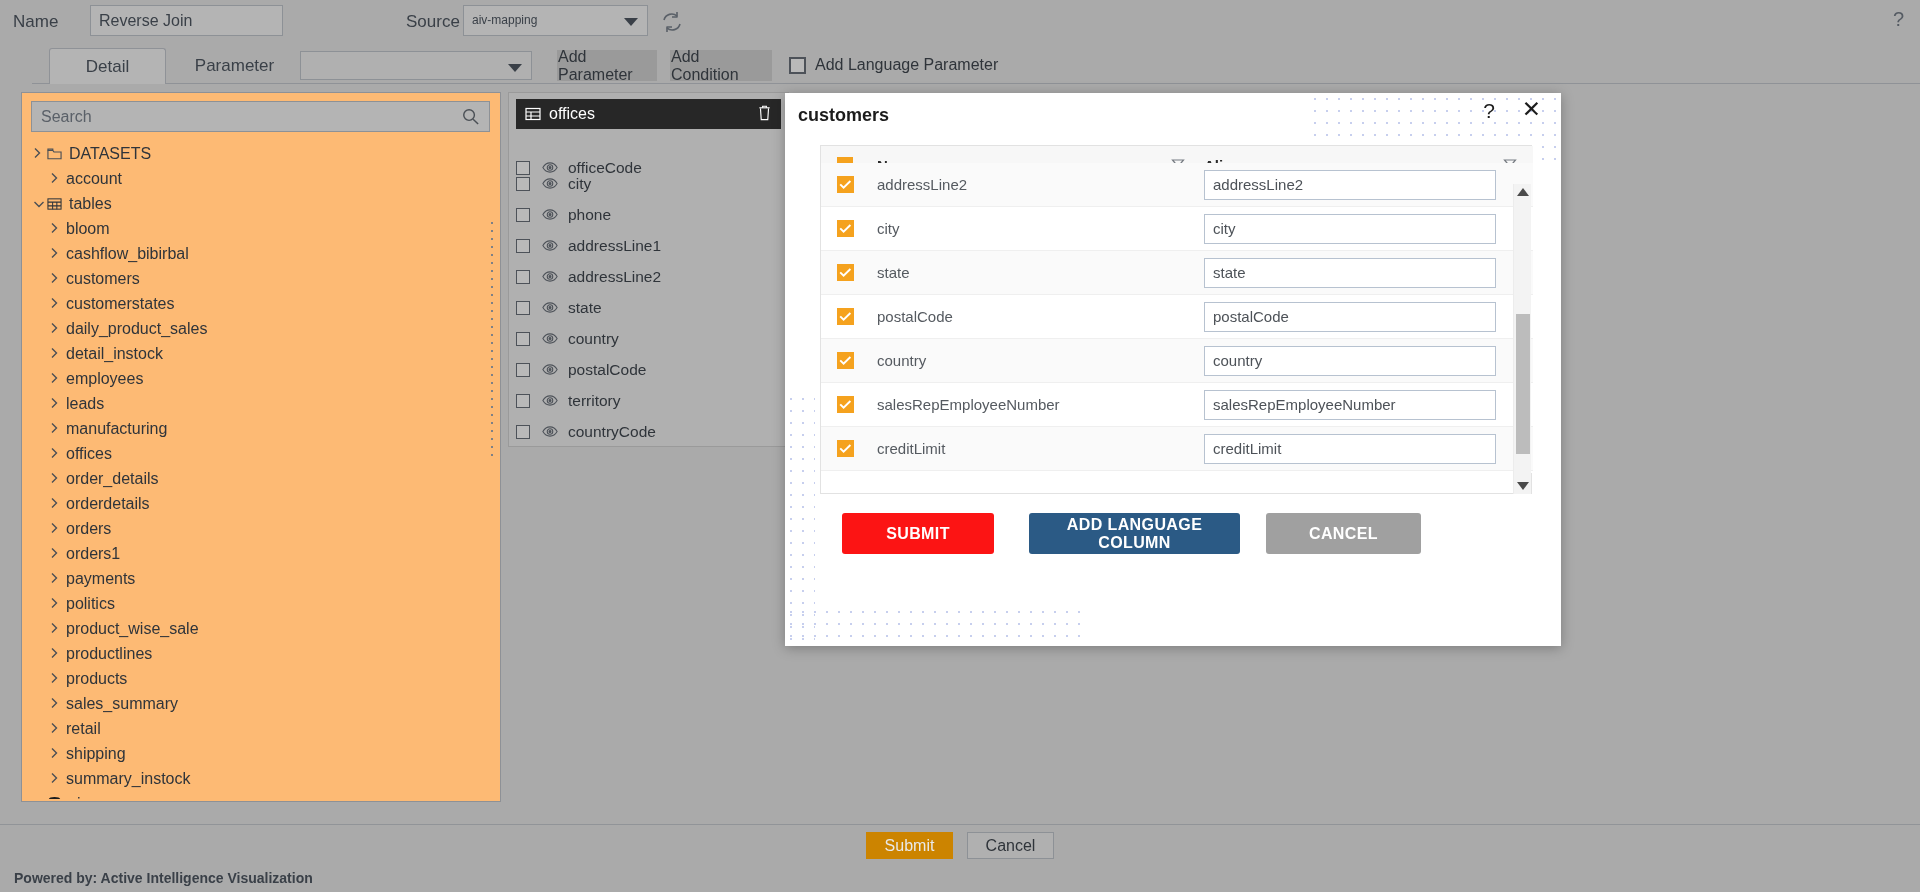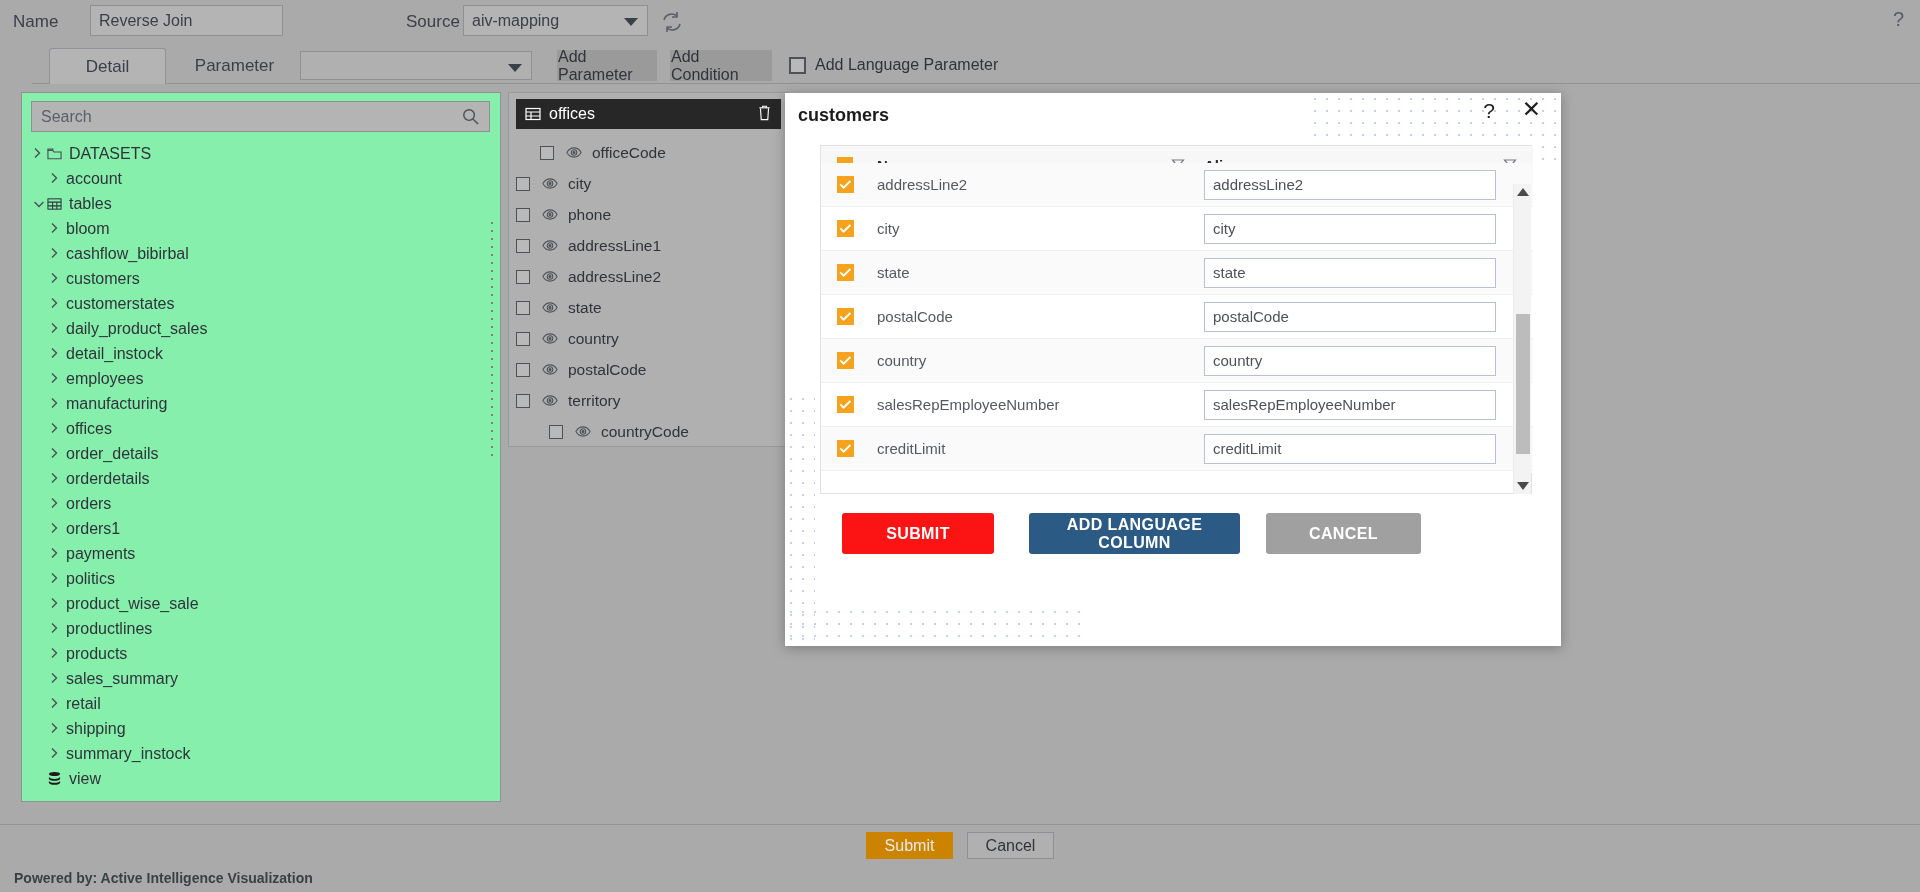--- a/index.html
+++ b/index.html
@@ -30,21 +30,21 @@
     position: absolute; left: 90px; top: 5px; width: 193px; height: 31px;
     background: #b4b4b4; border: 1px solid #8d9196;
     font-family: "Liberation Sans", sans-serif;
     font-size: 16px; color: #3a4048; padding: 0 8px;
     outline: none;
   }
   .source-label { position: absolute; left: 406px; top: 12px; }
   .source-select {
     position: absolute; left: 463px; top: 5px; width: 185px; height: 31px;
     background: #b4b4b4; border: 1px solid #8d9196;
-    font-size: 16px; color: #3a4048; padding: 0 26px 0 8px; line-height: 29px;
+    font-size: 12px; color: #3a4048; padding: 0 26px 0 8px; line-height: 29px;
     cursor: pointer;
   }
   .caret-dn {
     position: absolute; right: 9px; top: 12px;
     width: 0; height: 0;
     border-left: 7px solid transparent; border-right: 7px solid transparent;
     border-top: 8px solid #3a4048;
   }
   .refresh-btn {
     position: absolute; left: 660px; top: 10px;
@@ -114,21 +114,21 @@
   
   .canvas {
     position: absolute; left: 0; top: 84px; width: 1920px; height: 740px;
     background: #aaaaaa;
   }
 
   
   .tree-panel {
     position: absolute; left: 21px; top: 8px;
     width: 480px; height: 710px;
-    background: #86efac; border: 1px solid #8e9196;
+    background: #fdba74; border: 1px solid #8e9196;
   }
   .search-wrap {
     position: absolute; left: 9px; top: 8px; width: 459px; height: 31px;
     background: #b4b4b4; border: 1px solid #8d9196;
   }
   .search-input {
     position: absolute; left: 0; top: 0; width: 420px; height: 29px;
     background: transparent; border: none; outline: none;
     font-family: "Liberation Sans", sans-serif;
     font-size: 16px; color: #3a4048; padding: 0 9px;
@@ -458,20 +458,26 @@
           <div class="tree-row lvl2">
             <span class="chev"><svg width="9" height="12" viewBox="0 0 9 12" fill="none" stroke="#4a4f55" stroke-width="1.4">
                 <path d="M2 1.5L6.5 6 2 10.5"></path>
               </svg></span>
             <span class="tree-lbl">employees</span>
           </div>
           <div class="tree-row lvl2">
             <span class="chev"><svg width="9" height="12" viewBox="0 0 9 12" fill="none" stroke="#4a4f55" stroke-width="1.4">
                 <path d="M2 1.5L6.5 6 2 10.5"></path>
               </svg></span>
+            <span class="tree-lbl">leads</span>
+          </div>
+          <div class="tree-row lvl2">
+            <span class="chev"><svg width="9" height="12" viewBox="0 0 9 12" fill="none" stroke="#4a4f55" stroke-width="1.4">
+                <path d="M2 1.5L6.5 6 2 10.5"></path>
+              </svg></span>
             <span class="tree-lbl">manufacturing</span>
           </div>
           <div class="tree-row lvl2">
             <span class="chev"><svg width="9" height="12" viewBox="0 0 9 12" fill="none" stroke="#4a4f55" stroke-width="1.4">
                 <path d="M2 1.5L6.5 6 2 10.5"></path>
               </svg></span>
             <span class="tree-lbl">offices</span>
           </div>
           <div class="tree-row lvl2">
             <span class="chev"><svg width="9" height="12" viewBox="0 0 9 12" fill="none" stroke="#4a4f55" stroke-width="1.4">
@@ -608,21 +614,21 @@
         <span>offices</span>
         <span class="trash-ico">
           <svg width="15" height="17" viewBox="0 0 16 18" fill="none" stroke="#ffffff" stroke-width="1.2">
             <path d="M2.5 4h11"></path>
               <path d="M6 4V2.3h4V4"></path>
               <path d="M3.7 4.6l.8 12h7l.8-12"></path>
           </svg>
         </span>
       </div>
       <div id="offices-fields">
-          <div class="fld-row" style="top: 44px; margin-left: 24px;">
+          <div class="fld-row" style="top: 59px;">
             <span class="fld-chk"></span>
             <span class="fld-eye">
               <svg width="16" height="13" viewBox="0 0 18 13" fill="none" stroke="#4d5259" stroke-width="1.2">
                 <path d="M1 6.5C3 3 6 1.3 9 1.3s6 1.7 8 5.2c-2 3.5-5 5.2-8 5.2S3 10 1 6.5z"></path>
                 <circle cx="9" cy="6.5" r="3.1"></circle>
                 <circle cx="9" cy="6.5" r="1.1" fill="#4d5259"></circle>
               </svg>
             </span>
             <span>officeCode</span>
           </div>
@@ -707,21 +713,21 @@
             <span class="fld-chk"></span>
             <span class="fld-eye">
               <svg width="16" height="13" viewBox="0 0 18 13" fill="none" stroke="#4d5259" stroke-width="1.2">
                 <path d="M1 6.5C3 3 6 1.3 9 1.3s6 1.7 8 5.2c-2 3.5-5 5.2-8 5.2S3 10 1 6.5z"></path>
                 <circle cx="9" cy="6.5" r="3.1"></circle>
                 <circle cx="9" cy="6.5" r="1.1" fill="#4d5259"></circle>
               </svg>
             </span>
             <span>territory</span>
           </div>
-          <div class="fld-row" style="top: 323px; margin-left: 33px;">
+          <div class="fld-row" style="top: 323px;">
             <span class="fld-chk"></span>
             <span class="fld-eye">
               <svg width="16" height="13" viewBox="0 0 18 13" fill="none" stroke="#4d5259" stroke-width="1.2">
                 <path d="M1 6.5C3 3 6 1.3 9 1.3s6 1.7 8 5.2c-2 3.5-5 5.2-8 5.2S3 10 1 6.5z"></path>
                 <circle cx="9" cy="6.5" r="3.1"></circle>
                 <circle cx="9" cy="6.5" r="1.1" fill="#4d5259"></circle>
               </svg>
             </span>
             <span>countryCode</span>
           </div>

